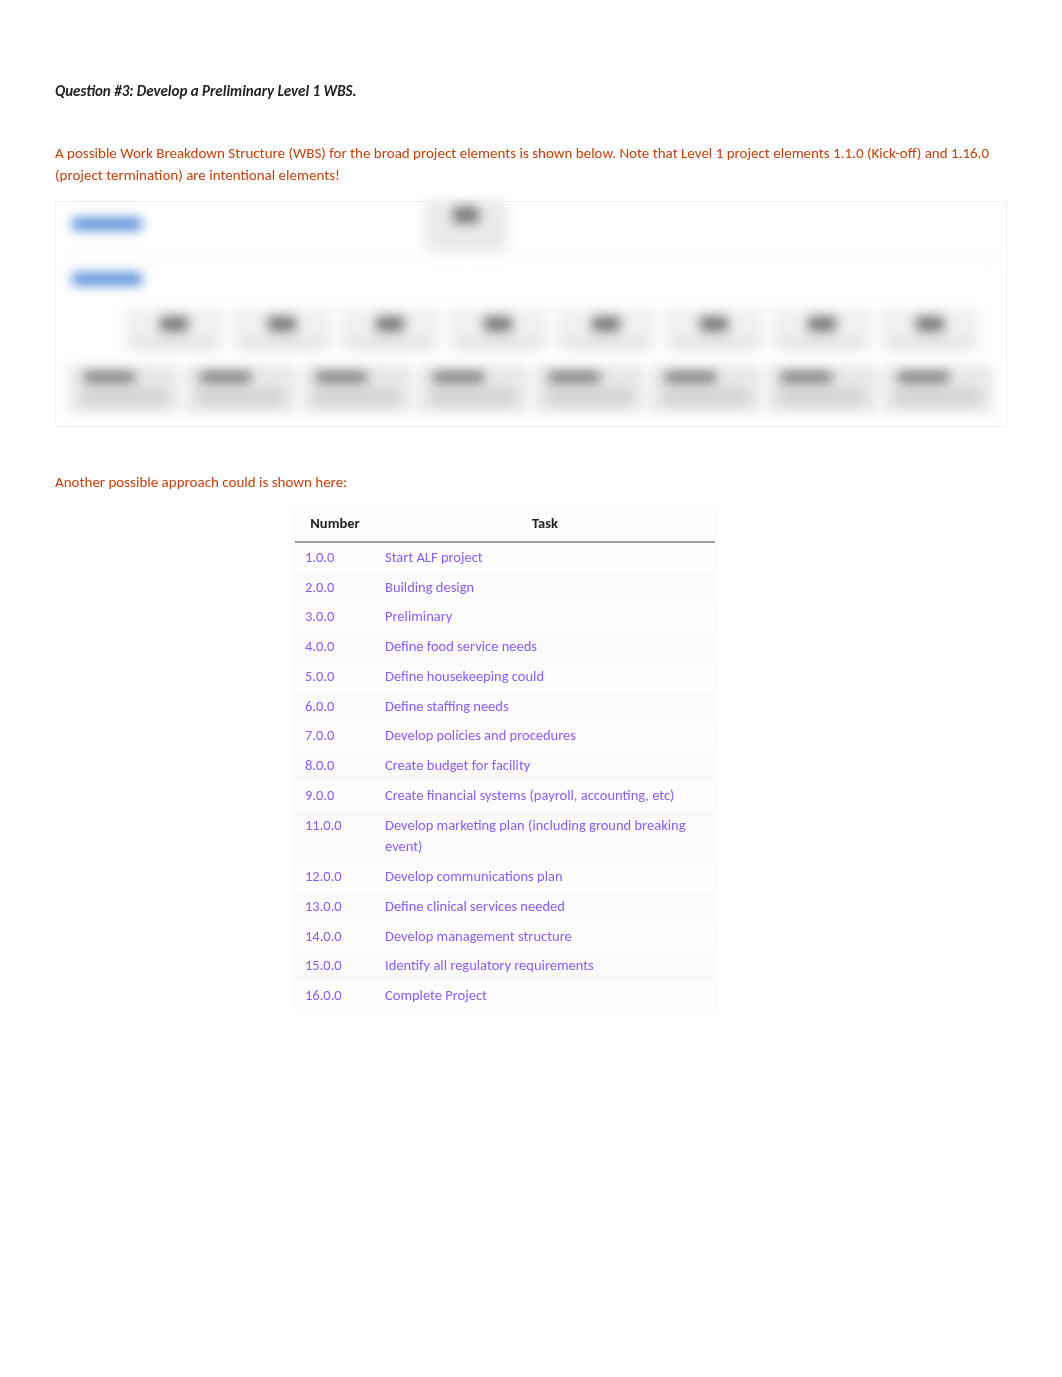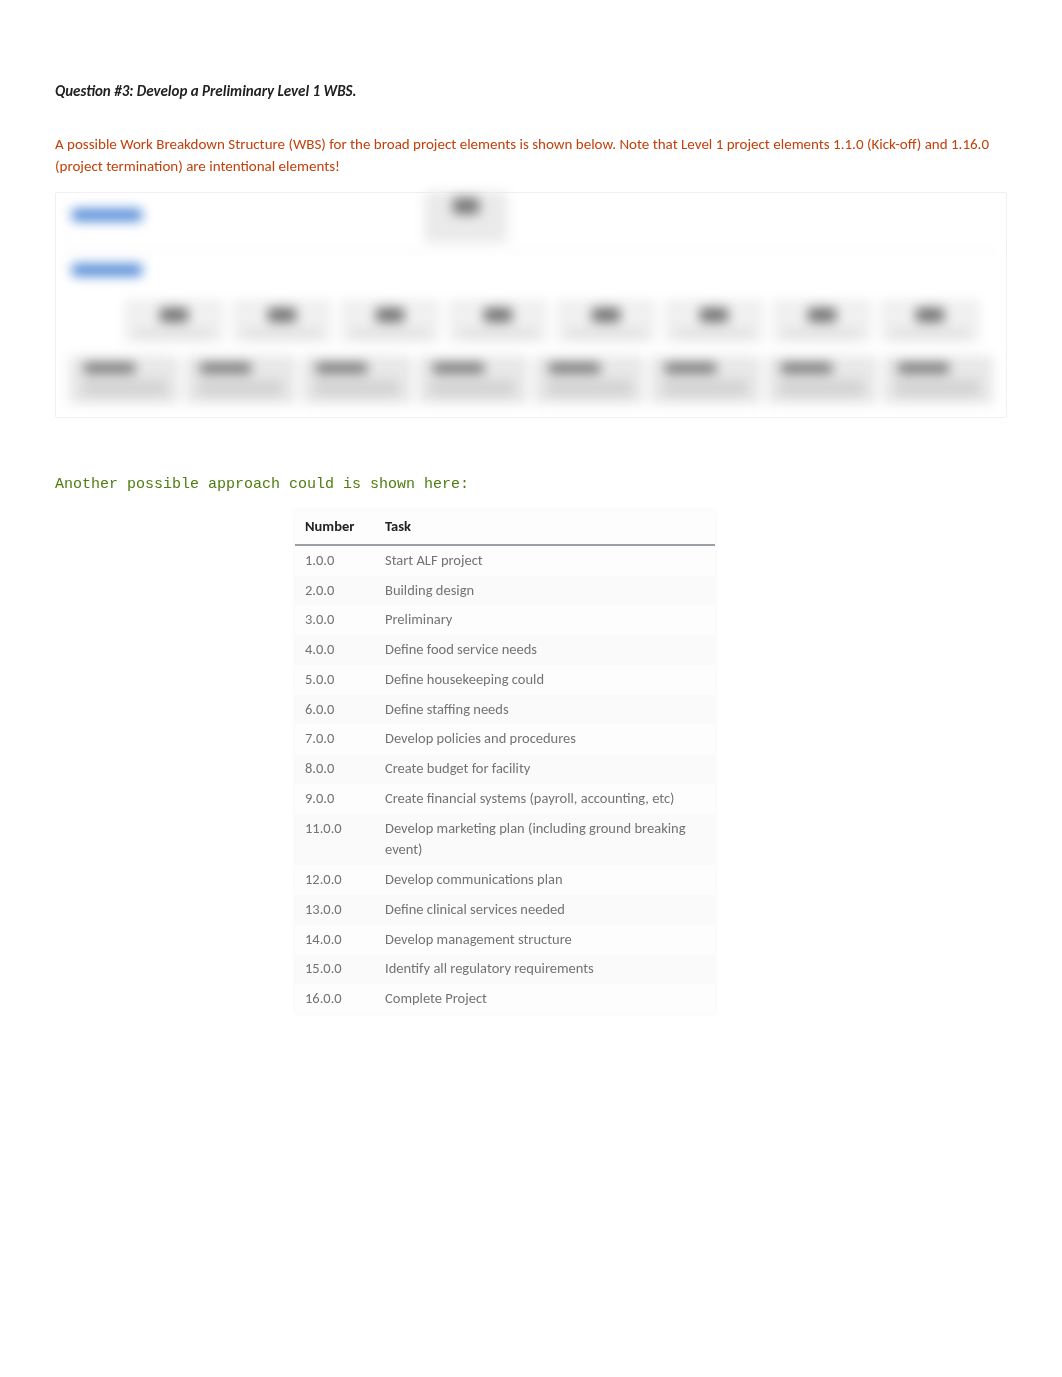--- a/index.html
+++ b/index.html
@@ -9,21 +9,21 @@
       color: #333;
       background: #fff;
       width: 1062px;
       height: 1377px;
       padding: 80px 55px 60px 55px;
       line-height: 1.5;
     }
     .heading {
       font-weight: bold;
       font-style: italic;
-      margin-bottom: 30px;
+      margin-bottom: 39px;
       color: #222;
     }
     .para {
       margin-bottom: 10px;
       color: #c2410c;
     }
     
     .diagram-wrap {
       margin-top: 14px;
       width: 100%;
@@ -113,44 +113,43 @@
       border-radius: 2px;
     }
     .diag-row2 .cell::after {
       content: "";
       position: absolute;
       bottom: 6px; left: 10%;
       width: 80%; height: 16px;
       background: #d3d3d3;
     }
     .subpara {
-      margin-top: 56px;
-      color: #4d7c0f;
-      font-family: Liberation Mono, monospace;
+      margin-top: 44px;
+      color: #c2410c;
     }
     
     .tbl {
       margin-top: 14px;
       margin-left: 240px;
       width: 420px;
       border-collapse: collapse;
       font-size: 14.5px;
     }
     .tbl th {
-      text-align: left;
+      text-align: center;
       font-weight: bold;
       padding: 6px 10px 6px 10px;
       border-bottom: 2px solid #9aa0a6;
       background: #fdfdfd;
       color: #222;
     }
     .tbl td {
       padding: 4px 10px;
       vertical-align: top;
-      color: #737373;
+      color: #8b5cf6;
     }
     .tbl tr:nth-child(odd) td { background: #fdfdfd; }
     .tbl tr:nth-child(even) td { background: #fafafa; }
     .tbl td.num { width: 80px; white-space: nowrap; }
     .tbl-shadow {
       box-shadow: 0 0 4px rgba(0,0,0,0.05);
     }
   </style>
 </head>
 <body>

